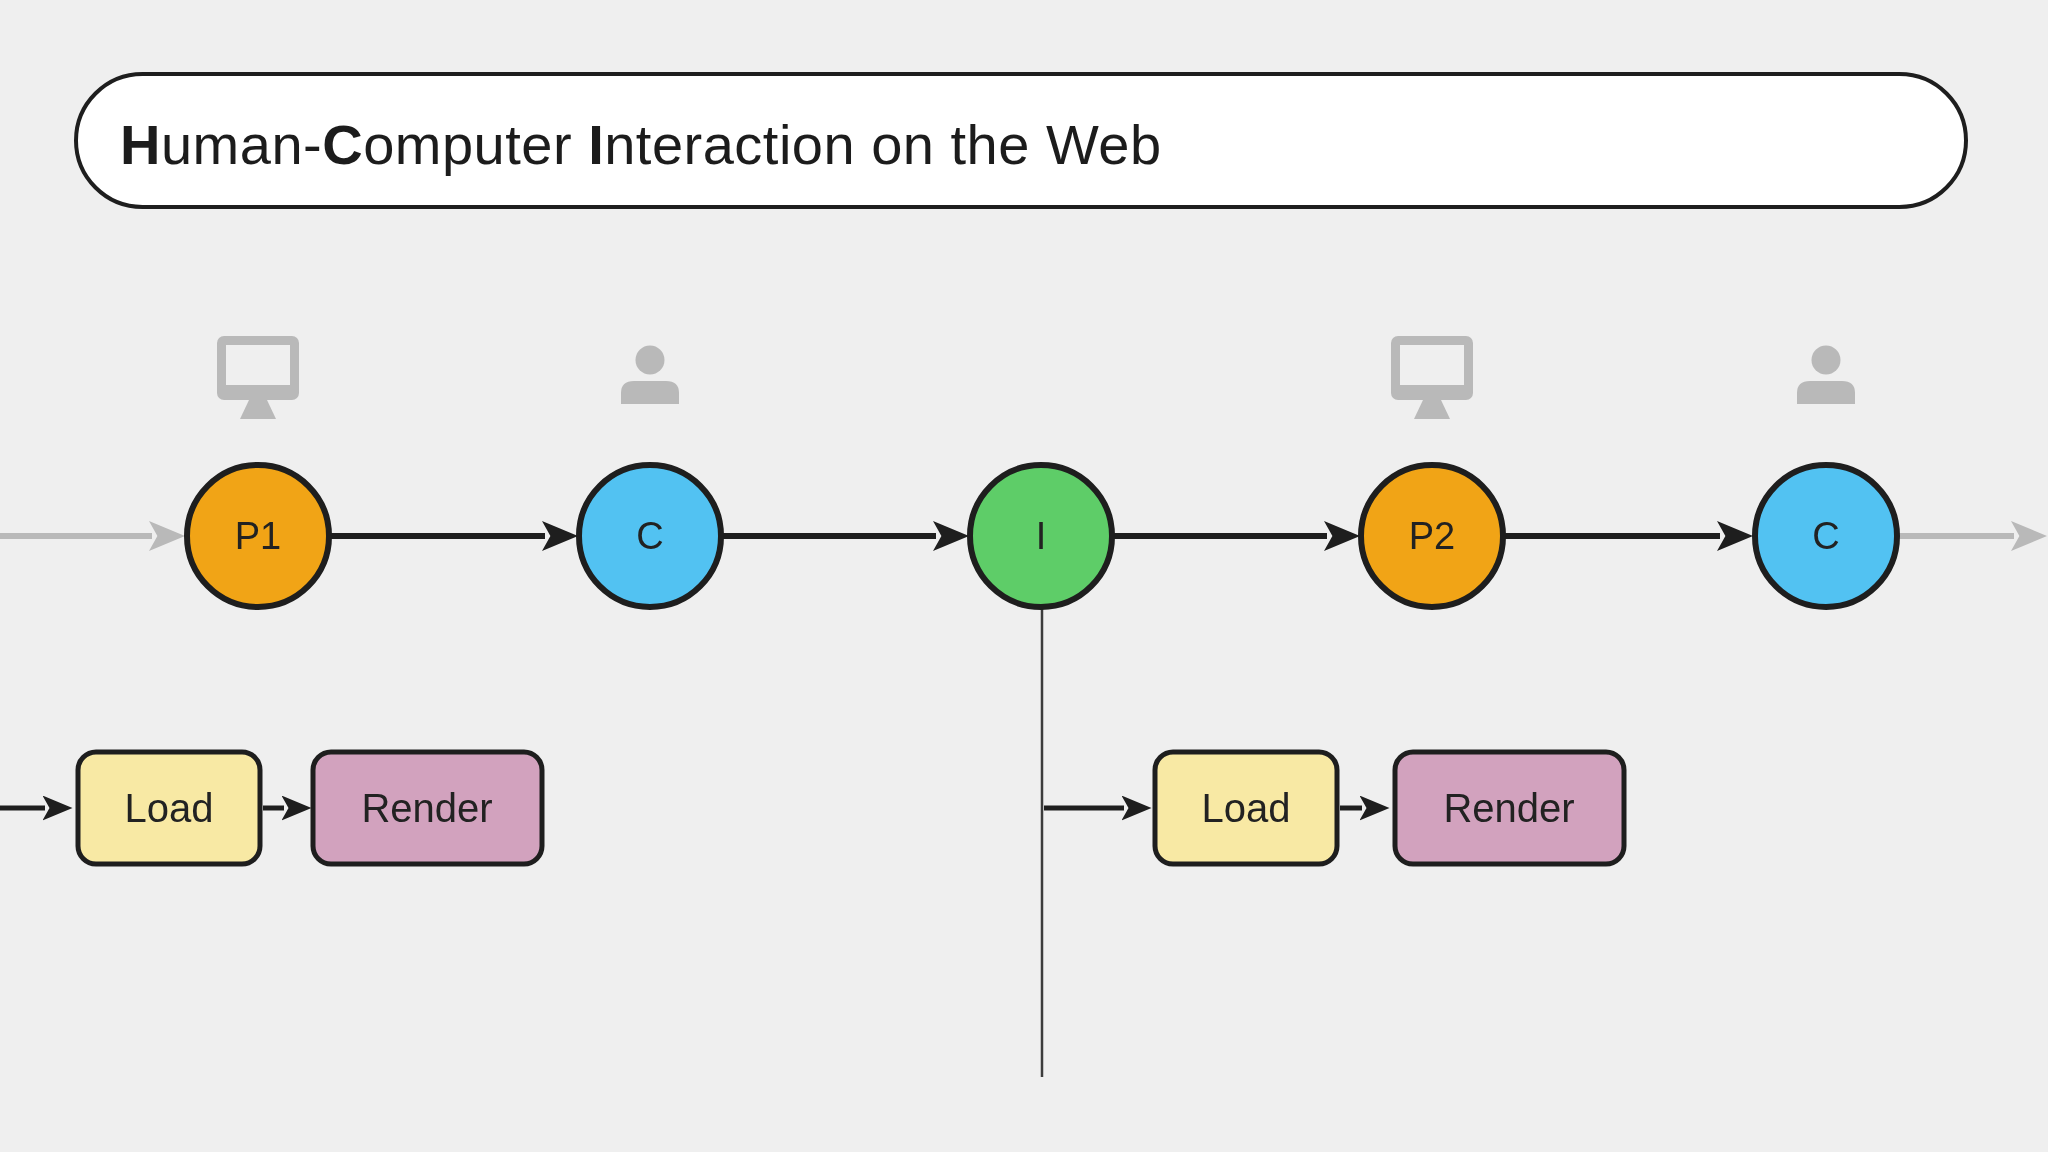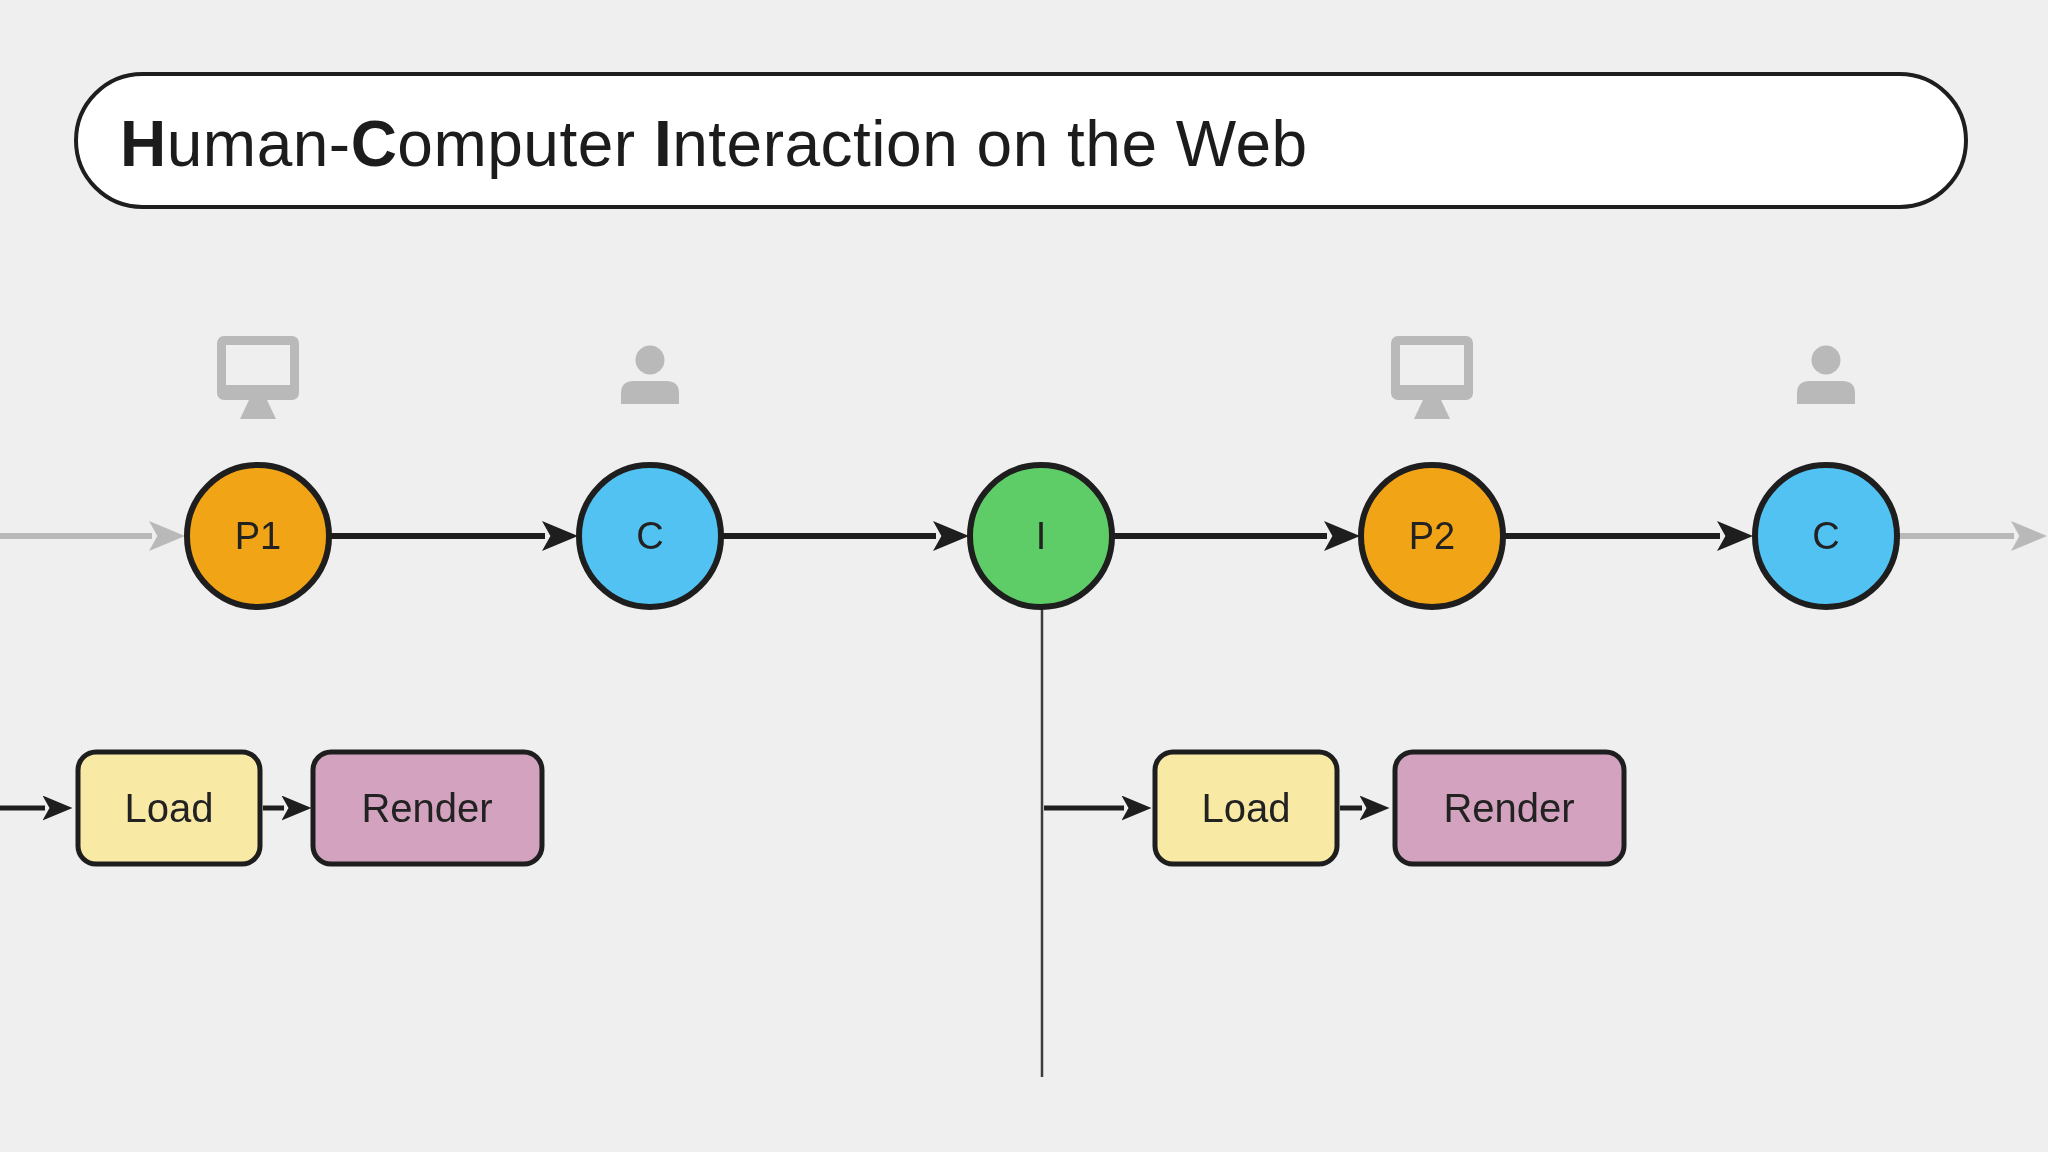--- a/index.html
+++ b/index.html
@@ -23,21 +23,21 @@
     height: 137px;
     box-sizing: border-box;
     background: #FFFFFF;
     border: 4px solid #1E1E1E;
     border-radius: 69px;
     display: flex;
     align-items: center;
     padding-left: 42px;
   }
   #title-pill .title-text {
-    font-size: 64px;
+    font-size: 56px;
     color: #1C1C1C;
     letter-spacing: 0.5px;
     white-space: pre;
     margin-top: 7px;
   }
   #title-pill .title-text .seg-bold { font-weight: 700; }
   #title-pill .title-text .seg-rest { font-weight: 400; }
   svg { position: absolute; left: 0; top: 0; }
   text {
     font-family: "Liberation Sans", sans-serif;

